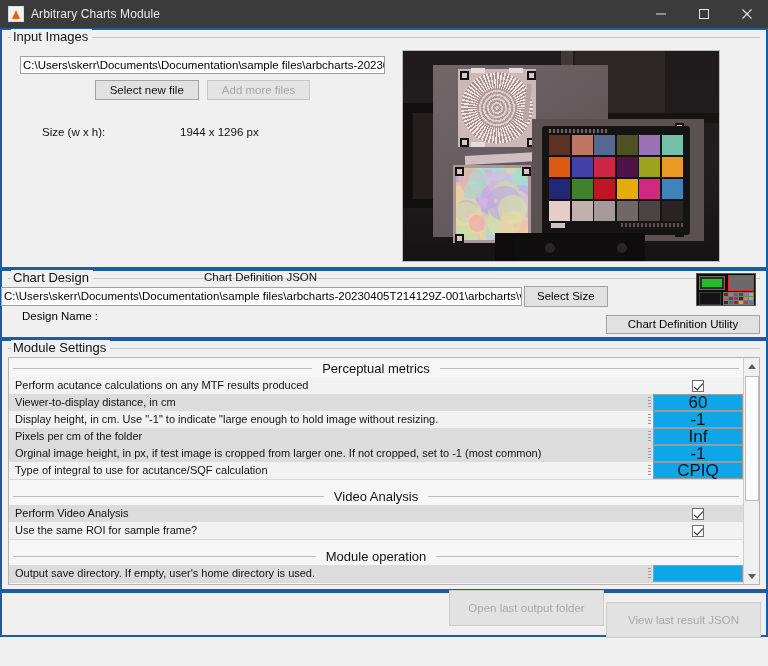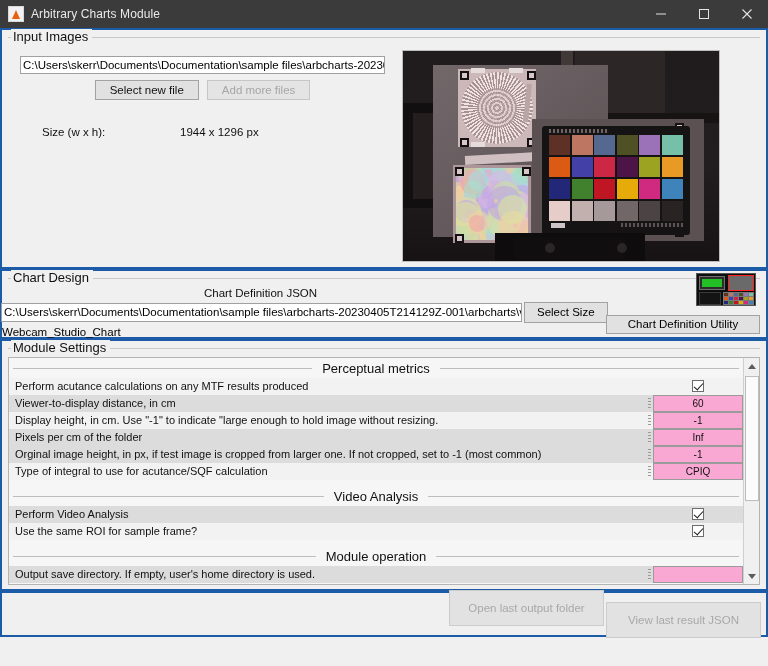--- a/index.html
+++ b/index.html
@@ -223,21 +223,21 @@
      background: repeating-linear-gradient(90deg,#6d6264 0 2px, #1b1718 2px 4px); }
   .cc-botstrip { left: 218px; top: 172px; width: 62px; height: 4px;
      background: repeating-linear-gradient(90deg,#5d5355 0 2px, #1b1718 2px 4px); }
   .cc-botstrip2 { left: 148px; top: 172px; width: 14px; height: 5px;
      background: #cfc4c5; }
 
   
   #panel-chart {
     height: 70px;
   }
-  .cd-body { position: relative; height: 100%; padding-top: 16px; }
+  .cd-body { position: relative; height: 100%; padding-top: 0; }
   .cd-json-label {
     text-align: center;
     font-size: 11.5px;
     color: #111;
     width: 517px;
     margin-left: 0;
   }
   .cd-row2 {
     display: flex;
     align-items: center;
@@ -325,21 +325,21 @@
   }
   .ms-section .ln { flex: 1; height: 1px; background: #bdbdbd; }
   .ms-section .stitle {
     font-size: 13px;
     color: #111;
     padding: 0 10px;
     white-space: nowrap;
   }
   .ms-row {
     display: flex;
-    align-items: center;
+    align-items: flex-end;
     height: 17px;
     border-bottom: 1px solid #d7d7d7;
     font-size: 11px;
   }
   .ms-row.alt .ms-desc { background: #dcdcdc; }
   .ms-desc {
     flex: 1;
     background: #f2f2f2;
     height: 17px;
     line-height: 16px;
@@ -359,23 +359,23 @@
     content:"";
     position:absolute; left:2px; top:3px;
     width:3px; height:11px;
     background: repeating-linear-gradient(180deg,#9a9a9a 0 1px, transparent 1px 3px);
   }
   .ms-val {
     width: 90px;
     height: 17px;
     line-height: 15px;
     text-align: center;
-    background: #f9a8d4;
+    background: #0ea5e9;
     border: 1px solid #9b9b9b;
-    font-size: 10px;
+    font-size: 17px;
     color: #111;
   }
   .ms-val.empty { }
   .ms-check {
     width: 90px;
     height: 17px;
     display: flex;
     align-items: center;
     justify-content: center;
     background: #f2f2f2;
@@ -763,21 +763,21 @@
 <div class="panel" id="panel-chart">
   <div class="panel-inner-rule"></div>
   <div class="panel-title">Chart Design</div>
   <div class="cd-body">
     <div class="cd-json-label">Chart Definition JSON</div>
     <div class="cd-row2">
       <div class="cd-path">C:\Users\skerr\Documents\Documentation\sample files\arbcharts-20230405T214129Z-001\arbcharts\vid</div>
       <div class="cd-selectfile">Select Size</div>
     </div>
     <div class="cd-row3">
-      <div class="cd-designvalue">Webcam_Studio_Chart</div>
+      <div class="cd-designlabel">Design Name :</div>
     </div>
     <div class="cd-thumb">
       <div class="t-a">
           <i></i>
         </div>
       <div class="t-b"></div>
       <div class="t-c"></div>
       <div class="t-d">
           <div class="g" id="thumb-grid">
             <div style="background: rgb(94, 49, 38);"></div>

